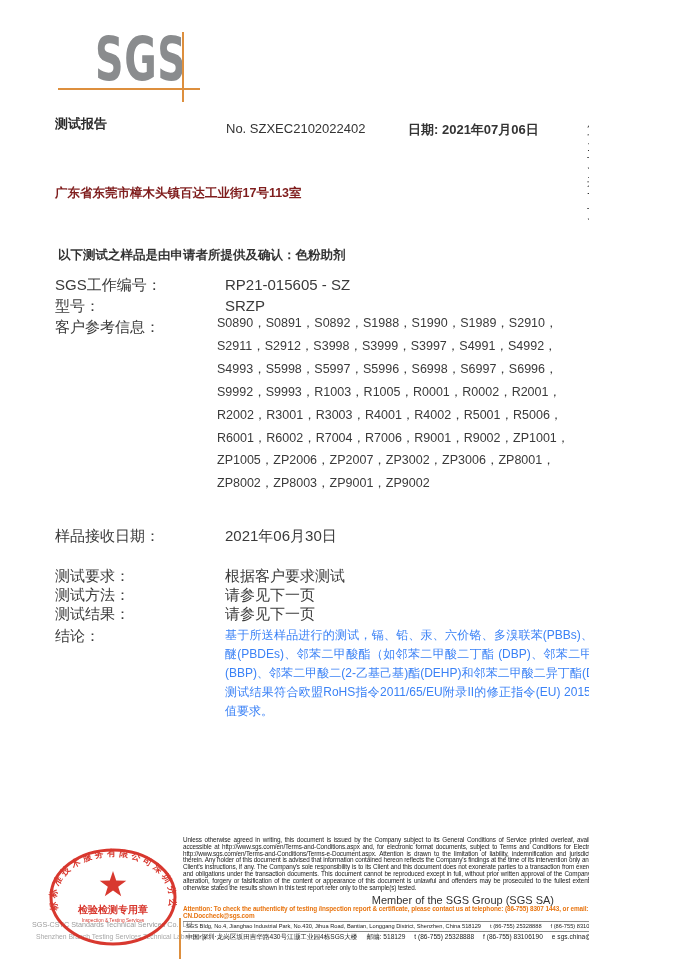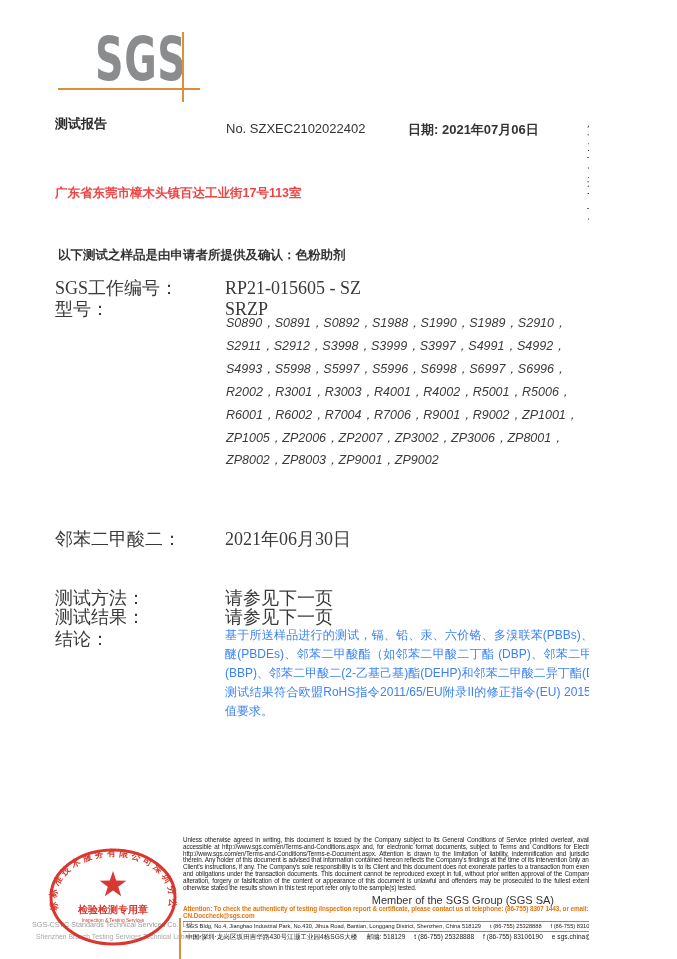--- a/index.html
+++ b/index.html
@@ -10,26 +10,26 @@
         font-weight:bold;font-size:60px;line-height:46px;color:#8a8c8e;
         transform:scaleX(.66);transform-origin:left top;letter-spacing:1px;}
   .logo-hline{position:absolute;left:58px;top:88px;width:142px;height:2px;background:#dd8f3e;}
   .logo-vline{position:absolute;left:182px;top:32px;width:2px;height:70px;background:#dd8f3e;}
   
   .doc-title{position:absolute;left:55px;top:115px;font-size:13px;font-weight:bold;color:#2b2b2b;}
   .hdr{position:absolute;top:121px;font-size:13px;color:#333;}
   .hdr.no{left:226px;} .hdr.date{left:408px;font-weight:bold;} .hdr.page-info{left:545px;margin-left:42px;}
   
   .company{position:absolute;left:55px;top:158px;font-size:12.5px;font-weight:600;color:#333;}
-  .addr{position:absolute;left:55px;top:185px;font-size:12.5px;font-weight:600;color:#ef4444;}
+  .addr{position:absolute;left:55px;top:185px;font-size:12.5px;font-weight:600;color:#7f1d1d;}
   .sample-line{position:absolute;left:58px;top:247px;font-size:12.5px;font-weight:600;color:#333;}
   
-  .frow{position:absolute;left:55px;font-size:18px;color:#3a3a3a;white-space:nowrap;font-family:Liberation Serif, serif;}
+  .frow{position:absolute;left:55px;font-size:15px;color:#3a3a3a;white-space:nowrap;}
   .frow .lab{display:inline-block;width:170px;}
-  .ref-lines{position:absolute;left:226px;top:312px;font-size:12.5px;line-height:22.9px;color:#3a3a3a;font-style:italic;}
+  .ref-lines{position:absolute;left:217px;top:312px;font-size:12.5px;line-height:22.9px;color:#3a3a3a;}
   .conclusion{position:absolute;left:225px;top:626px;width:417px;font-size:12px;
         line-height:19px;text-align:justify;color:#3b82f6;}
   
   .disclaimer{position:absolute;left:183px;top:837px;width:459px;font-size:6.35px;
         line-height:6.8px;text-align:justify;color:#1c1c1c;letter-spacing:-.1px;}
   .attention{position:absolute;left:183px;top:905px;width:459px;font-size:6.4px;line-height:7px;
         font-weight:bold;color:#e87511;letter-spacing:-.1px;}
   .rule{position:absolute;left:183px;width:459px;height:1px;background:#8a8a8a;}
   .rule.r1{top:921px;} .rule.r2{top:931px;}
   .addr-row{position:absolute;left:186px;width:456px;display:flex;gap:9px;color:#222;white-space:nowrap;}
@@ -59,31 +59,38 @@
   <div class="addr">广东省东莞市樟木头镇百达工业街17号113室</div>
 
   <div class="sample-line">以下测试之样品是由申请者所提供及确认：色粉助剂</div>
 
   <div class="frow" style="top:276px">
     <span class="lab">SGS工作编号：</span><span class="val">RP21-015605 - SZ</span>
   </div>
   <div class="frow" style="top:297px">
     <span class="lab">型号：</span><span class="val">SRZP</span>
   </div>
+  <div class="frow" style="top:318px">
+    <span class="lab">客户参考信息：</span>
+  </div>
   <div class="ref-lines">
     <div>S0890，S0891，S0892，S1988，S1990，S1989，S2910，</div>
     <div>S2911，S2912，S3998，S3999，S3997，S4991，S4992，</div>
     <div>S4993，S5998，S5997，S5996，S6998，S6997，S6996，</div>
+    <div>S9992，S9993，R1003，R1005，R0001，R0002，R2001，</div>
     <div>R2002，R3001，R3003，R4001，R4002，R5001，R5006，</div>
     <div>R6001，R6002，R7004，R7006，R9001，R9002，ZP1001，</div>
     <div>ZP1005，ZP2006，ZP2007，ZP3002，ZP3006，ZP8001，</div>
     <div>ZP8002，ZP8003，ZP9001，ZP9002</div>
   </div>
   <div class="frow" style="top:527px">
-    <span class="lab">邻苯二甲酸二：</span><span class="val">2021年06月30日</span>
+    <span class="lab">样品接收日期：</span><span class="val">2021年06月30日</span>
+  </div>
+  <div class="frow" style="top:567px">
+    <span class="lab">测试要求：</span><span class="val">根据客户要求测试</span>
   </div>
   <div class="frow" style="top:586px">
     <span class="lab">测试方法：</span><span class="val">请参见下一页</span>
   </div>
   <div class="frow" style="top:605px">
     <span class="lab">测试结果：</span><span class="val">请参见下一页</span>
   </div>
   <div class="frow" style="top:627px">
     <span class="lab">结论：</span>
   </div>

